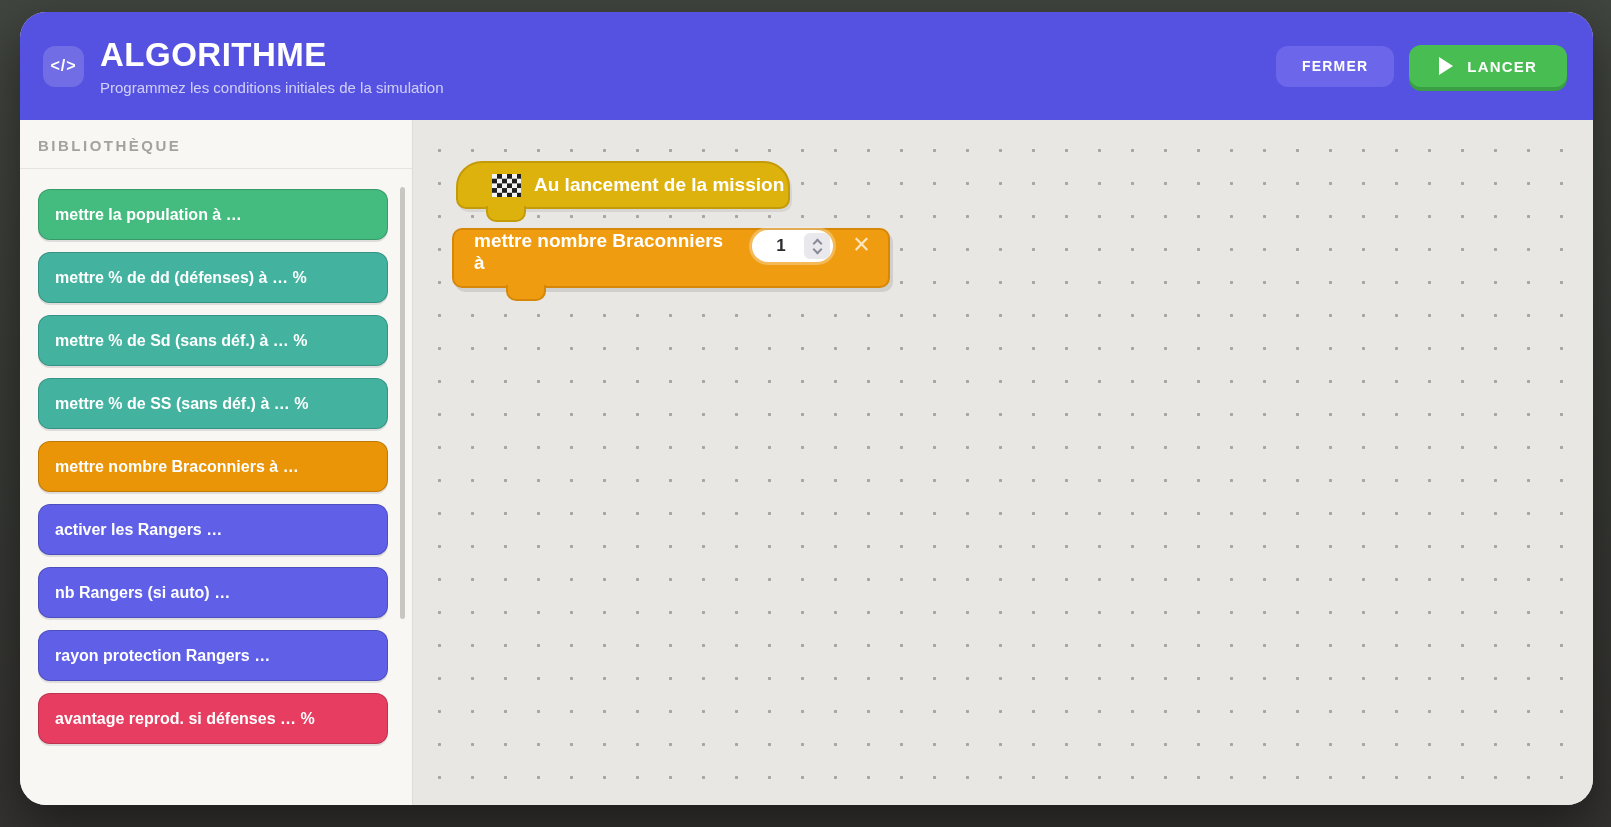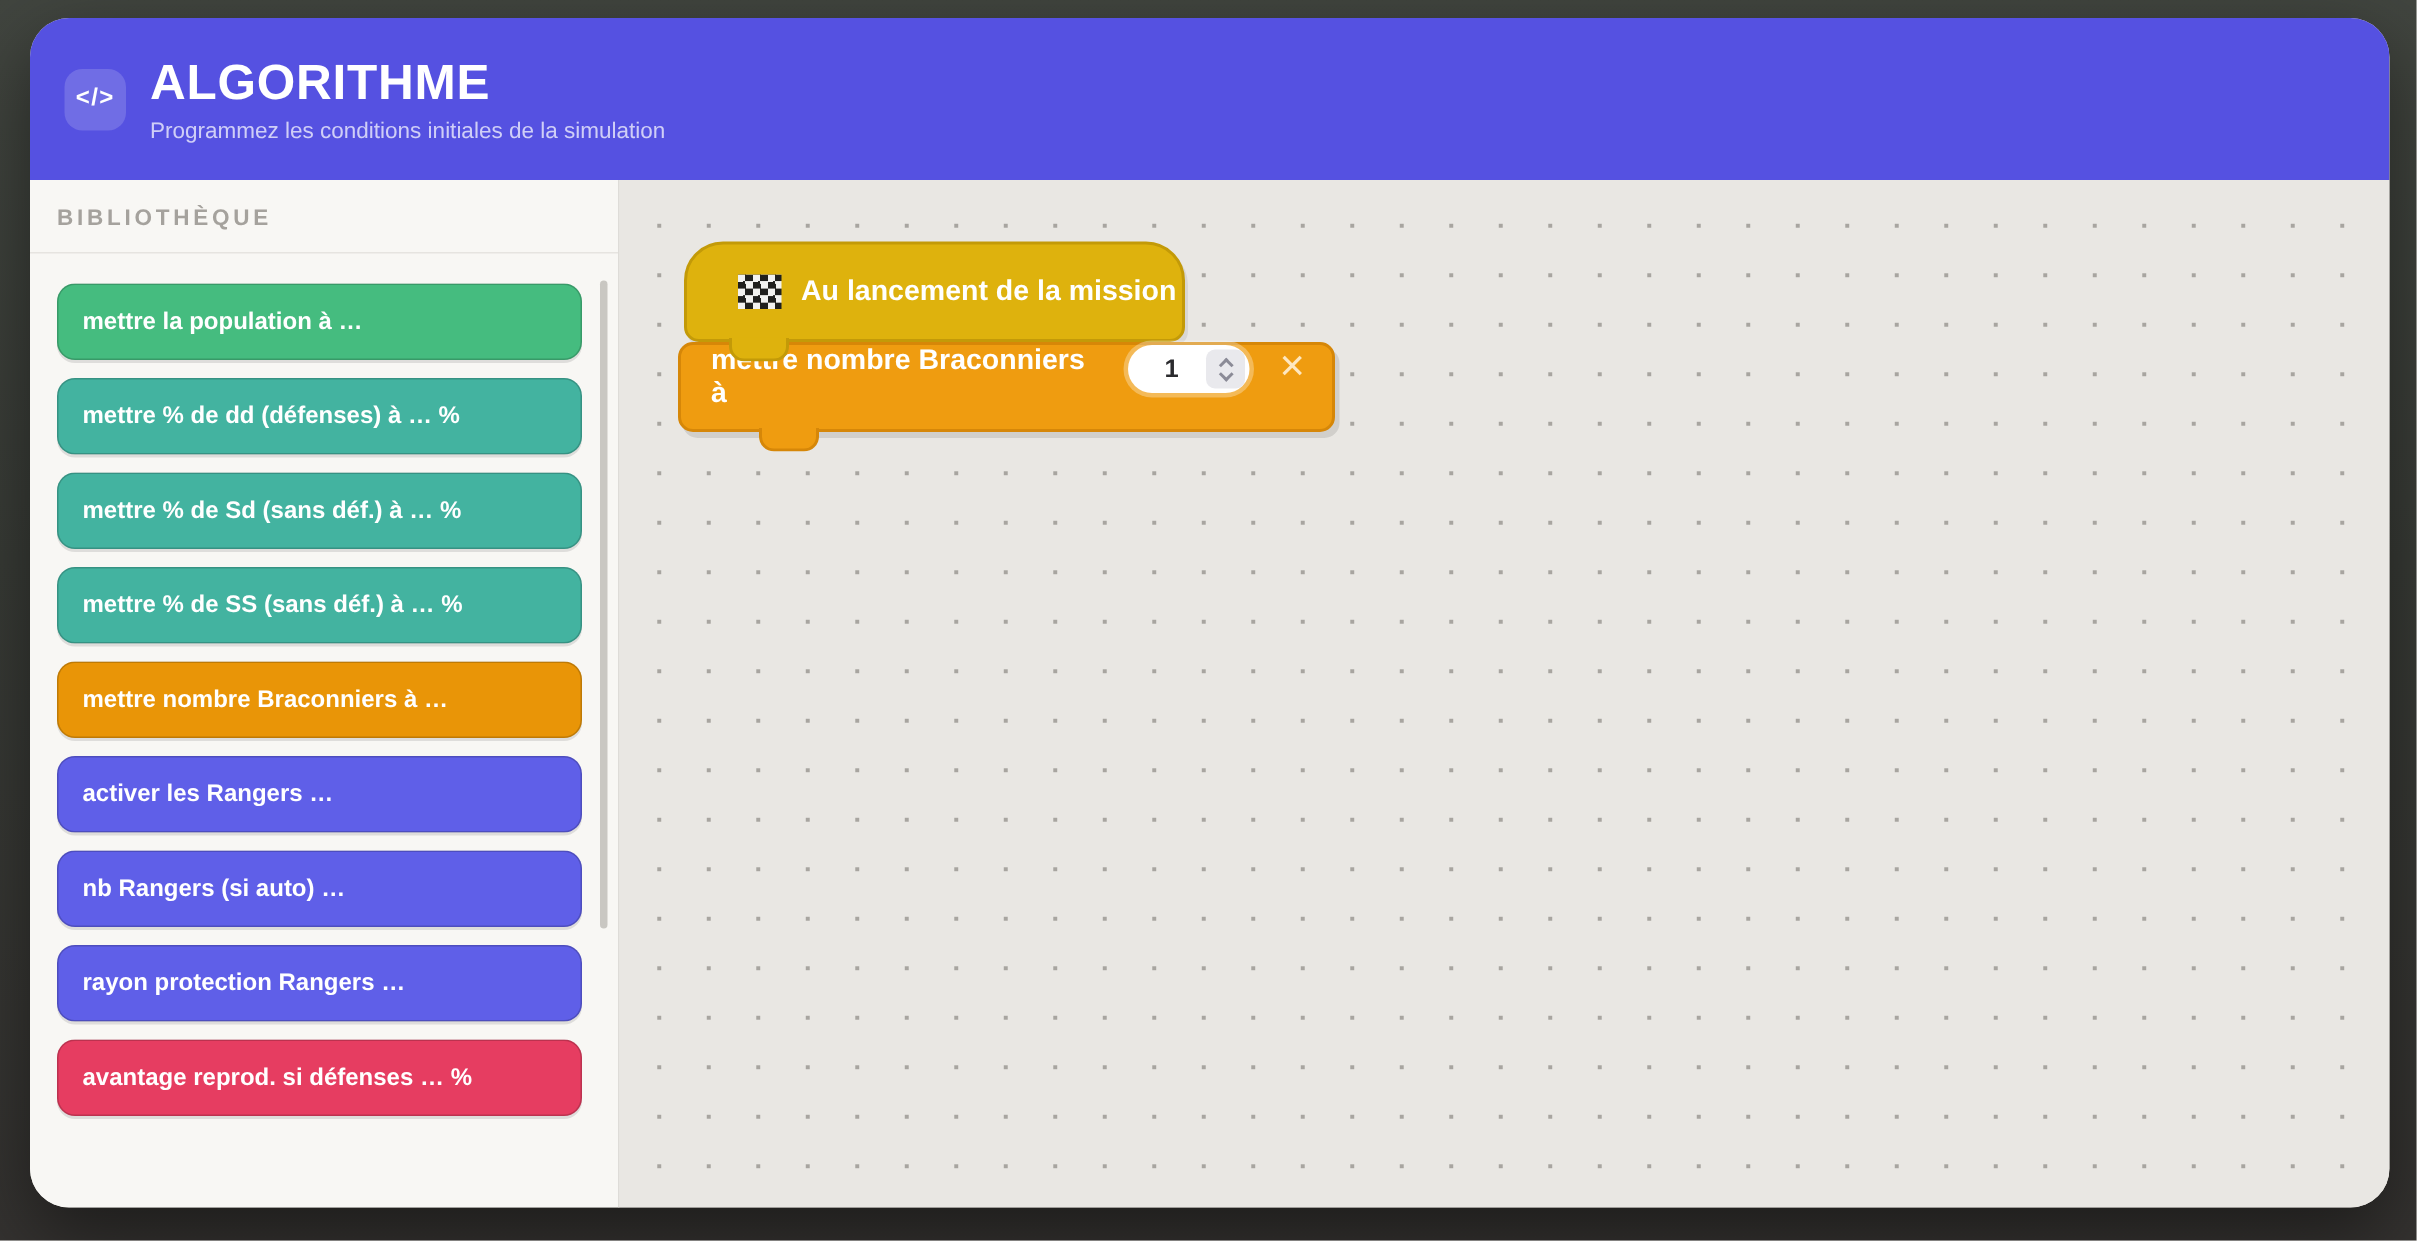--- a/index.html
+++ b/index.html
@@ -73,21 +73,21 @@
     border-radius:3px; background:#c9c7c2;
   }
   
   .canvas {
     flex:1; position:relative; background:#e9e7e3;
     background-image:radial-gradient(circle, #a8a5a0 1.4px, transparent 1.5px);
     background-size:33px 33px; background-position:10px 14px;
   }
   .blk { position:absolute; color:#fff; font-weight:800; font-size:19px; }
   .blk-hat {
-    left:43px; top:41px; width:334px; height:67px;
+    left:43px; top:41px; width:334px; height:48px;
     background:#deb20d; border:2px solid #c39a08;
     border-radius:26px 26px 10px 10px;
     display:flex; align-items:center; padding-left:34px; gap:13px;
     box-shadow:2px 3px 0 rgba(0,0,0,0.07);
   }
   .flag {
     width:29px; height:23px; flex:0 0 auto;
     background:repeating-conic-gradient(#20201e 0% 25%, #f2f2f0 25% 50%);
     background-size:10px 9.4px;
   }
@@ -126,20 +126,27 @@
 <body>
 
 <div class="modal">
 
   <div class="hdr">
     <div class="hdr-icon">&lt;/&gt;</div>
     <div class="hdr-txt">
       <div class="hdr-title">ALGORITHME</div>
       <div class="hdr-sub">Programmez les conditions initiales de la simulation</div>
     </div>
+    <div class="hdr-btns">
+      <button class="btn-close">FERMER</button>
+      <button class="btn-run">
+        <span class="play-tri"></span>
+        <span>LANCER</span>
+      </button>
+    </div>
   </div>
 
   <div class="body">
     <div class="sidebar">
       <div class="lib-title">BIBLIOTHÈQUE</div>
       <div class="lib-divider"></div>
       <div class="lib-list">
           <div class="lib-item c-green">mettre la population à …</div>
           <div class="lib-item c-teal">mettre % de dd (défenses) à … %</div>
           <div class="lib-item c-teal">mettre % de Sd (sans déf.) à … %</div>

